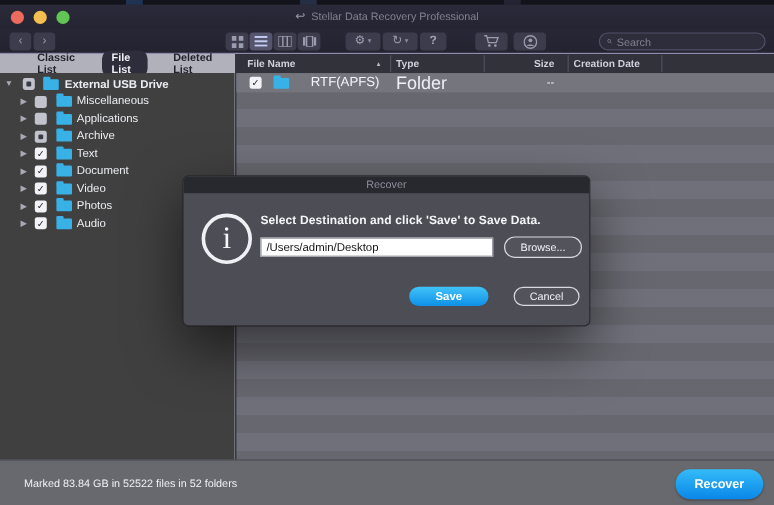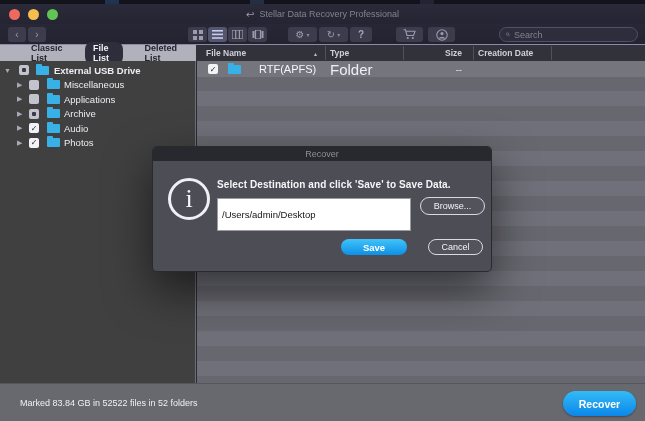--- a/index.html
+++ b/index.html
@@ -110,21 +110,21 @@
     border-radius:5px; background:#4d4d55; box-shadow:0 18px 45px rgba(0,0,0,.55);
     overflow:hidden; border:1px solid rgba(0,0,0,.45); }
   .dlg-titlebar { height:14px; background:#28282f; display:flex; align-items:center;
     justify-content:center; color:#8f8f9c; font-size:9px; }
   .dlg-info { position:absolute; left:15px; top:31px; width:42px; height:42px;
     border:3px solid #eef0f4; border-radius:50%; display:flex; align-items:center;
     justify-content:center; color:#f6f7fa;
     font-family:"Liberation Serif","DejaVu Serif",serif; font-size:26px; }
   .dlg-msg { position:absolute; left:64px; top:32px; color:#f4f5f8; font-size:10px;
     font-weight:bold; letter-spacing:.1px; }
-  .dlg-path { position:absolute; left:64px; top:51px; width:194px; height:33px;
+  .dlg-path { position:absolute; left:64px; top:51px; width:194px; height:16px;
     background:#fff; border:1px solid #9a9aa4; color:#141414; font-size:9.5px;
     padding:0 4px; font-family:inherit; outline:none; }
   .pill { border-radius:9px; border:1.5px solid #d9d9e2; background:rgba(255,255,255,.04);
     color:#f2f3f7; font-size:9px; font-family:inherit;
     display:flex; align-items:center; justify-content:center;text-align:right; }
   .dlg-browse { position:absolute; left:267px; top:50px; width:65px; height:18px; }
   .dlg-save { position:absolute; left:188px; top:92px; width:66px; height:16px;
     border:none; border-radius:8px; background:linear-gradient(#41c3f9,#0d90e7);
     color:#fff; font-size:9.5px; font-weight:bold; display:flex; align-items:center;
     justify-content:center; font-family:inherit; }
@@ -268,35 +268,53 @@
         <span class="tlabel">Applications</span>
       </div>
 
       <div class="trow child">
         <span class="disc">▶</span>
         <span class="cb partial"></span>
         <span class="folder"></span>
         <span class="tlabel">Archive</span>
       </div>
 
-
-
+      <div class="trow child">
+        <span class="disc">▶</span>
+        <span class="cb checked"></span>
+        <span class="folder"></span>
+        <span class="tlabel">Text</span>
+      </div>
+
+      <div class="trow child">
+        <span class="disc">▶</span>
+        <span class="cb checked"></span>
+        <span class="folder"></span>
+        <span class="tlabel">Document</span>
+      </div>
+
+      <div class="trow child">
+        <span class="disc">▶</span>
+        <span class="cb checked"></span>
+        <span class="folder"></span>
+        <span class="tlabel">Video</span>
+      </div>
+
+      <div class="trow child">
+        <span class="disc">▶</span>
+        <span class="cb checked"></span>
+        <span class="folder"></span>
+        <span class="tlabel">Photos</span>
+      </div>
 
       <div class="trow child">
         <span class="disc">▶</span>
         <span class="cb checked"></span>
         <span class="folder"></span>
         <span class="tlabel">Audio</span>
-      </div>
-
-      <div class="trow child">
-        <span class="disc">▶</span>
-        <span class="cb checked"></span>
-        <span class="folder"></span>
-        <span class="tlabel">Photos</span>
       </div>
     </div>
 
   </div>
 
   <div class="tablebody">
     <div class="filerow">
       <span class="cb checked" style="position:absolute;"></span>
       <span class="folder" style="position:absolute;"></span>
       <span class="frname">RTF(APFS)</span>

